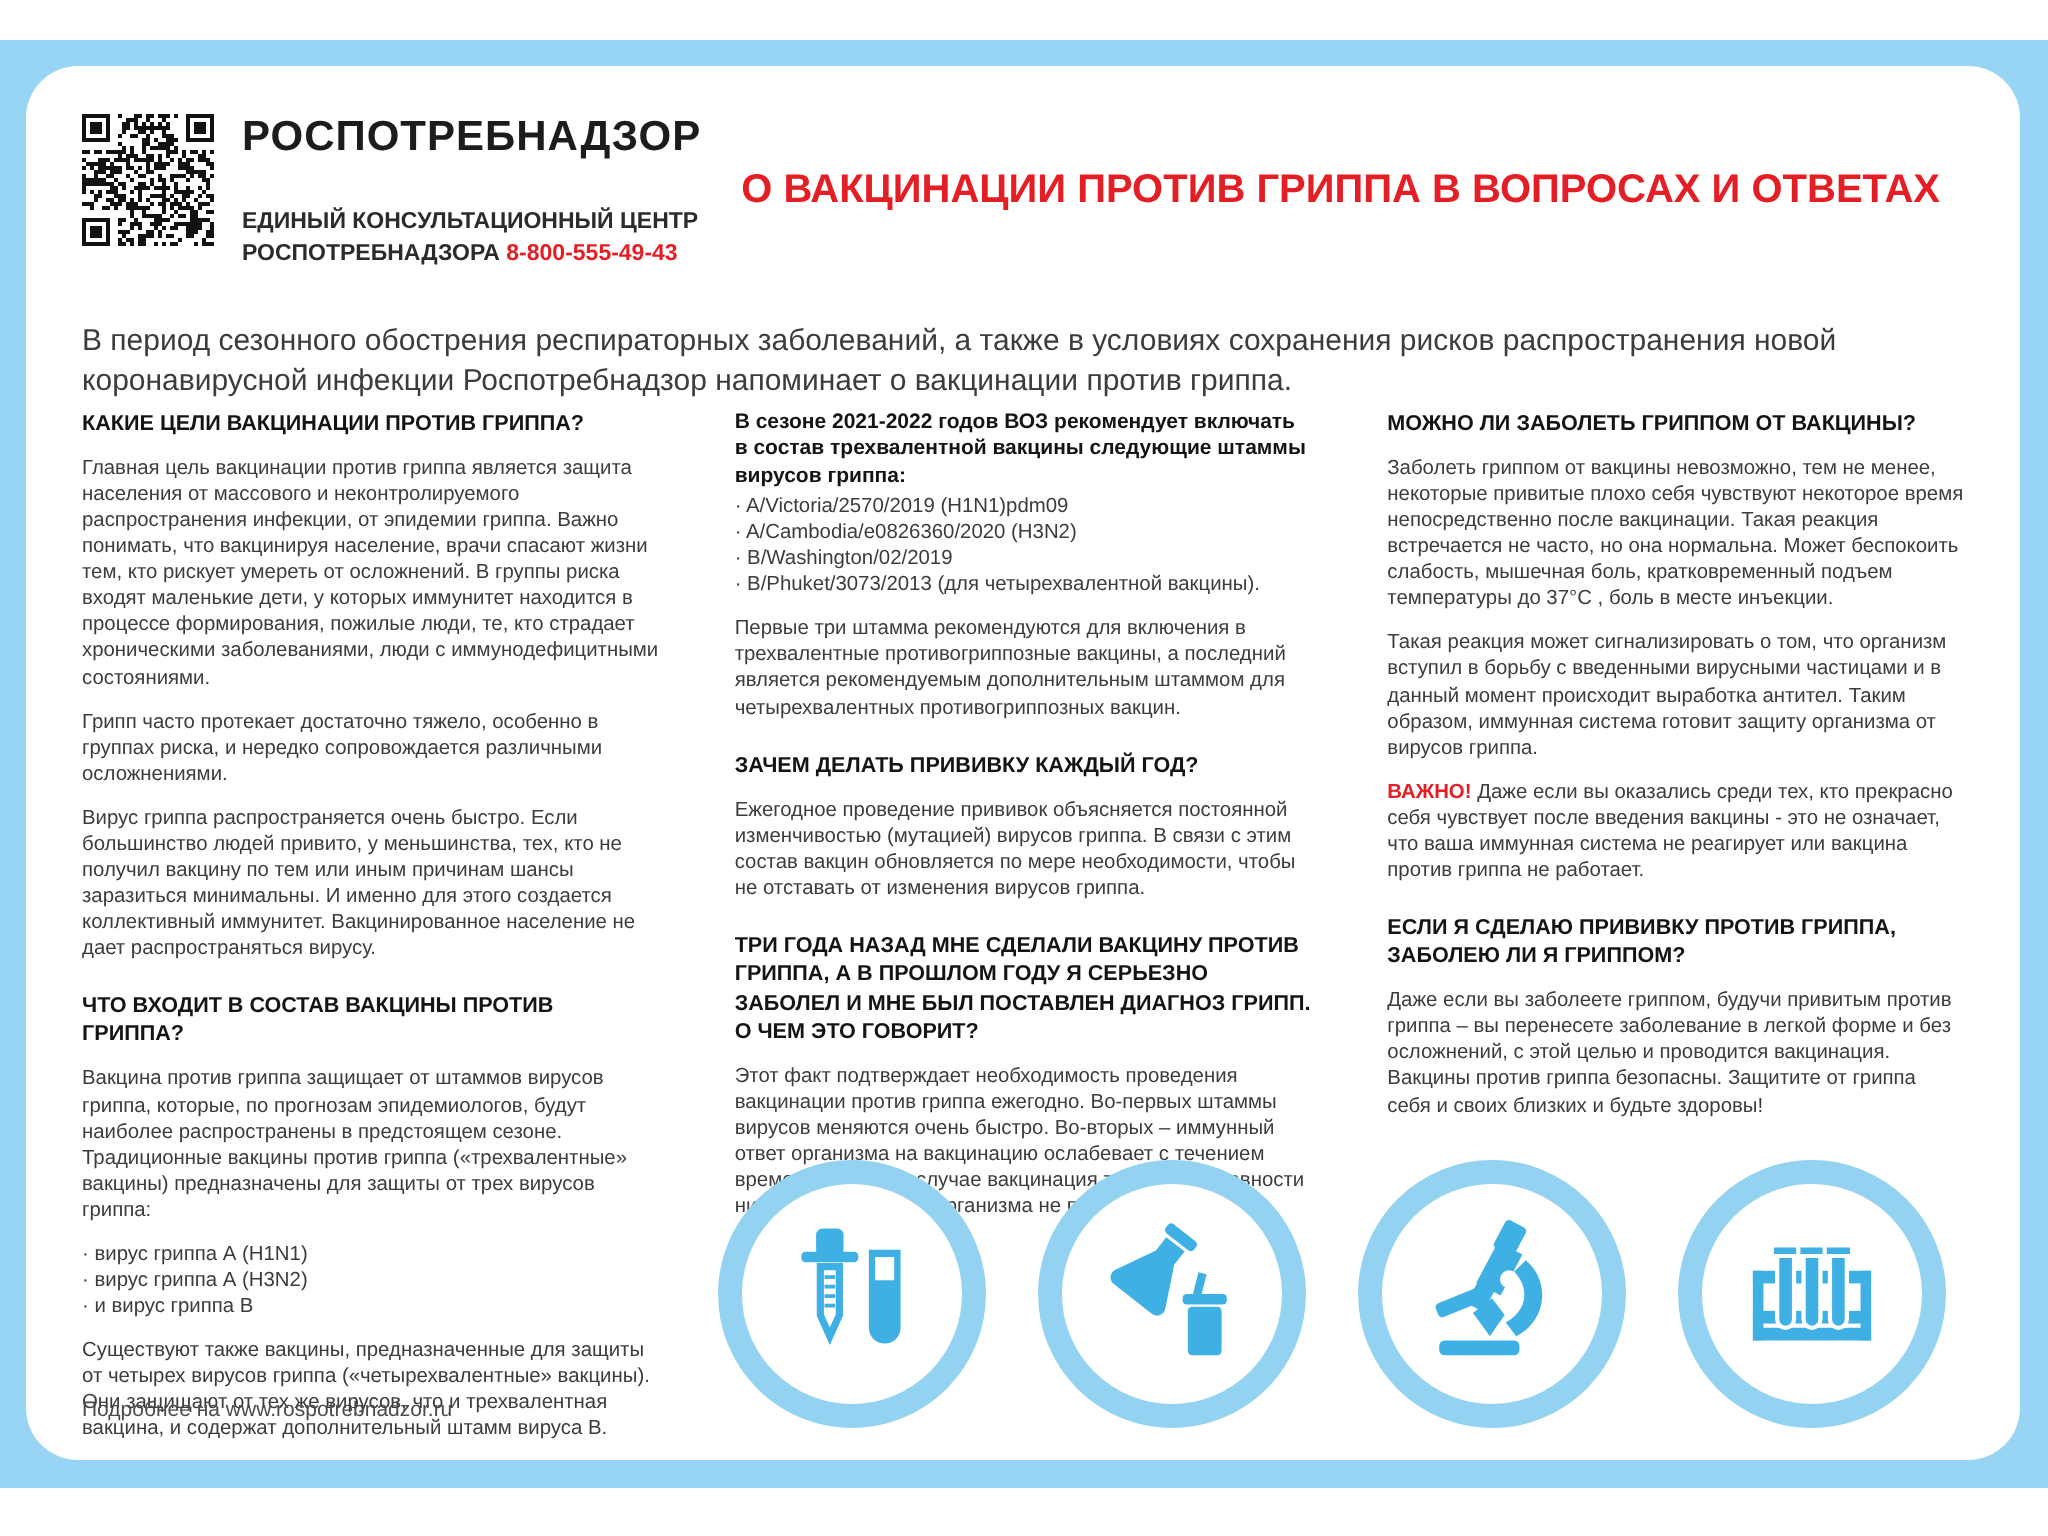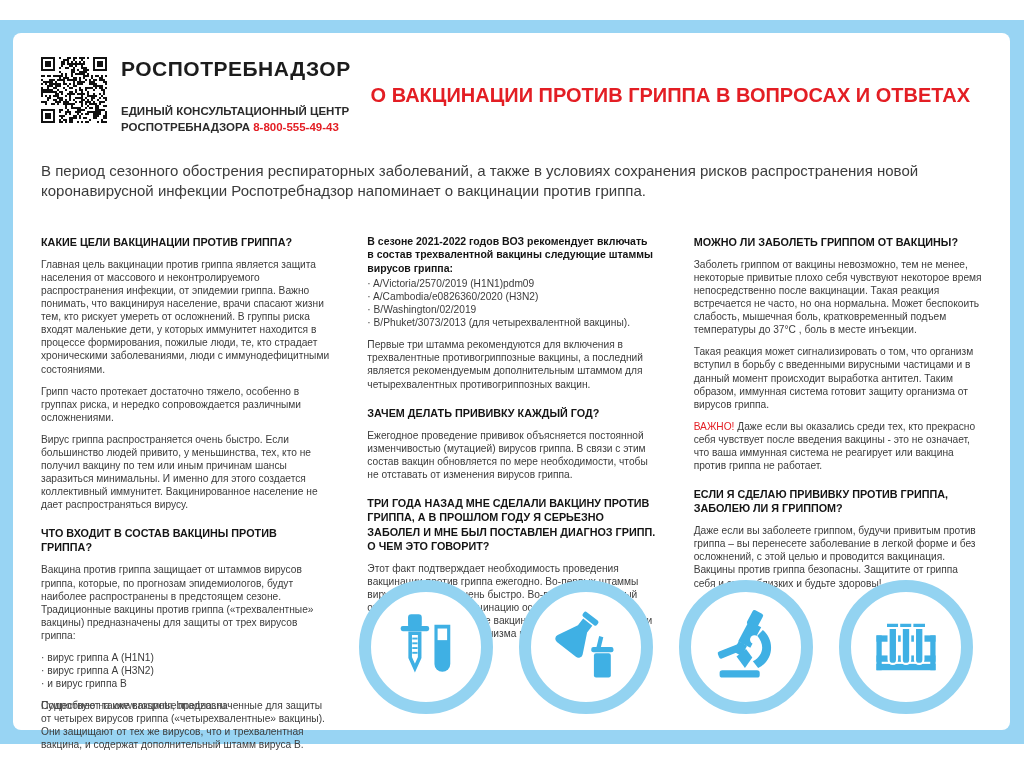--- a/index.html
+++ b/index.html
@@ -1,45 +1,45 @@
 <!DOCTYPE html>
 <html><head>
 <meta charset="utf-8">
 <style>
   html,body{margin:0;padding:0;background:#ffffff;}
   #poster{position:relative;width:1024px;height:768px;background:#ffffff;overflow:hidden;
           font-family:"Liberation Sans", sans-serif;}
   .frame{position:absolute;left:0;right:0;top:20px;bottom:24px;background:var(--frame,#98d4f3);}
-  .inner{position:absolute;left:13px;right:14px;top:13px;bottom:14px;background:#ffffff;border-radius:8px;}
+  .inner{position:absolute;left:13px;right:14px;top:13px;bottom:14px;background:#ffffff;border-radius:26px;}
   .content{position:absolute;inset:0;padding:24px 28px 0 28px;box-sizing:border-box;}
 
   
   .header{display:flex;align-items:flex-start;}
   .qr{width:66px;height:66px;flex:0 0 auto;}
   .logo-block{margin-left:14px;flex:0 0 auto;}
   .logo-title{font-size:21px;font-weight:bold;letter-spacing:.5px;color:#1c1c1c;line-height:1.1;}
   .logo-sub{font-size:11.5px;font-weight:bold;color:#2b2b2b;line-height:1.4;margin-top:23px;}
   .phone{color:var(--red,#e31e24);text-align:right;}
   .main-title{flex:1;text-align:center;margin-top:27px;padding-left:8px;
               font-size:20px;font-weight:bold;color:var(--red,#e31e24);letter-spacing:0;}
 
   
   .intro{margin-top:26px;font-size:15px;line-height:1.32;color:#3c3c3c;max-width:950px;}
 
   
-  .cols{display:grid;grid-template-columns:1fr 1fr 1fr;column-gap:38px;margin-top:34px;}
+  .cols{display:grid;grid-template-columns:1fr 1fr 1fr;column-gap:38px;margin-top:4px;}
   .col{font-size:10.2px;line-height:1.28;color:#3c3c3c;}
   .col > *:first-child{margin-top:0 !important;}
   .col h3{font-size:10.8px;line-height:1.32;font-weight:bold;color:#141414;margin:15px 0 0;}
   .col p{margin:9px 0 0;}
   .col p.bold-par{font-weight:bold;color:#141414;font-size:10.5px;}
   .col ul{list-style:none;margin:9px 0 0;padding:0;}
   .col ul.tight{margin-top:2px;}
   .col li{margin:0;}
-  .lead{color:var(--red,#e31e24);font-weight:normal;}
+  .lead{color:var(--red,#e31e24);font-weight:bold;}
 
   
   .icons{position:absolute;left:346px;bottom:16px;display:flex;gap:26px;}
   .circle{width:134px;height:134px;box-sizing:border-box;border-radius:50%;
           border:12px solid var(--ring,#93d3f1);background:#fff;
           display:flex;align-items:center;justify-content:center;}
   .circle svg{display:block;}
 
   .footer{position:absolute;left:28px;bottom:19px;font-size:10.5px;color:#4b4b4b;}
 </style>

